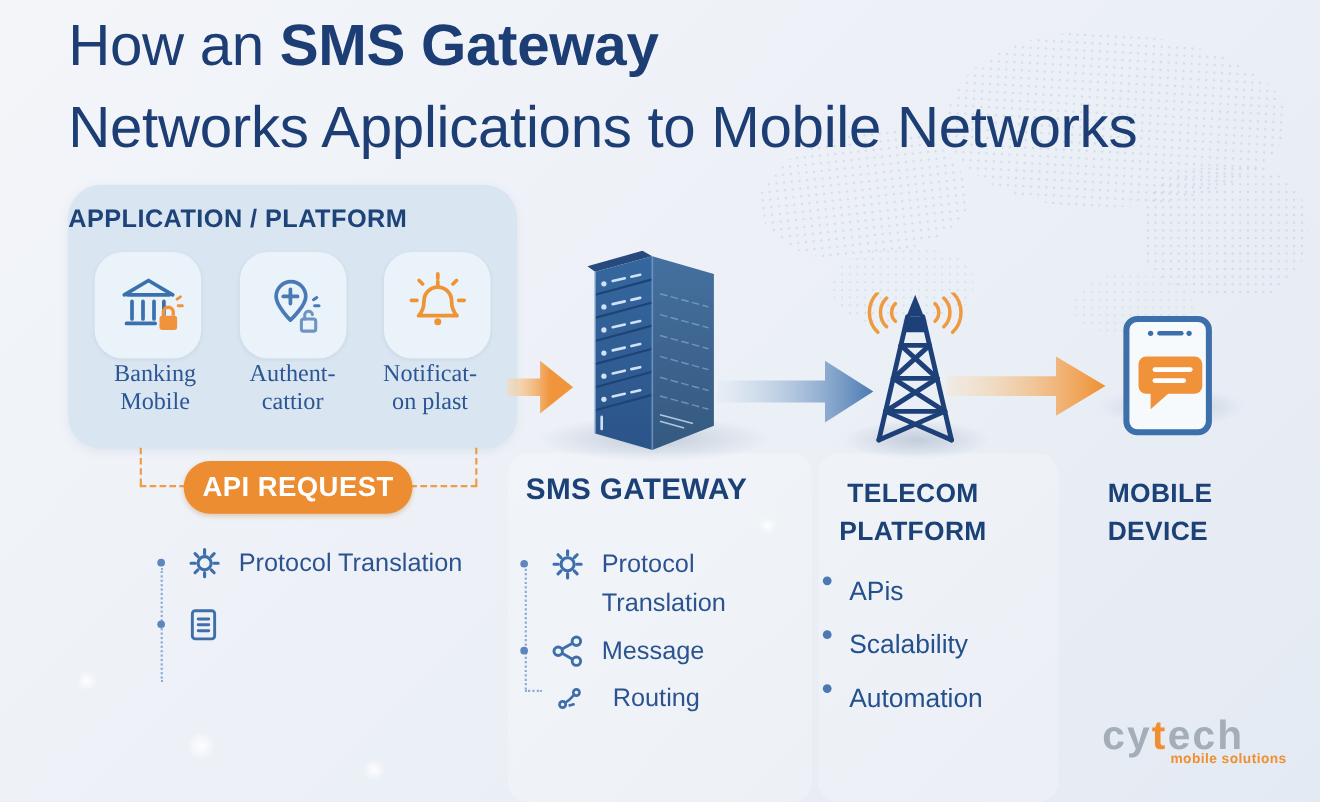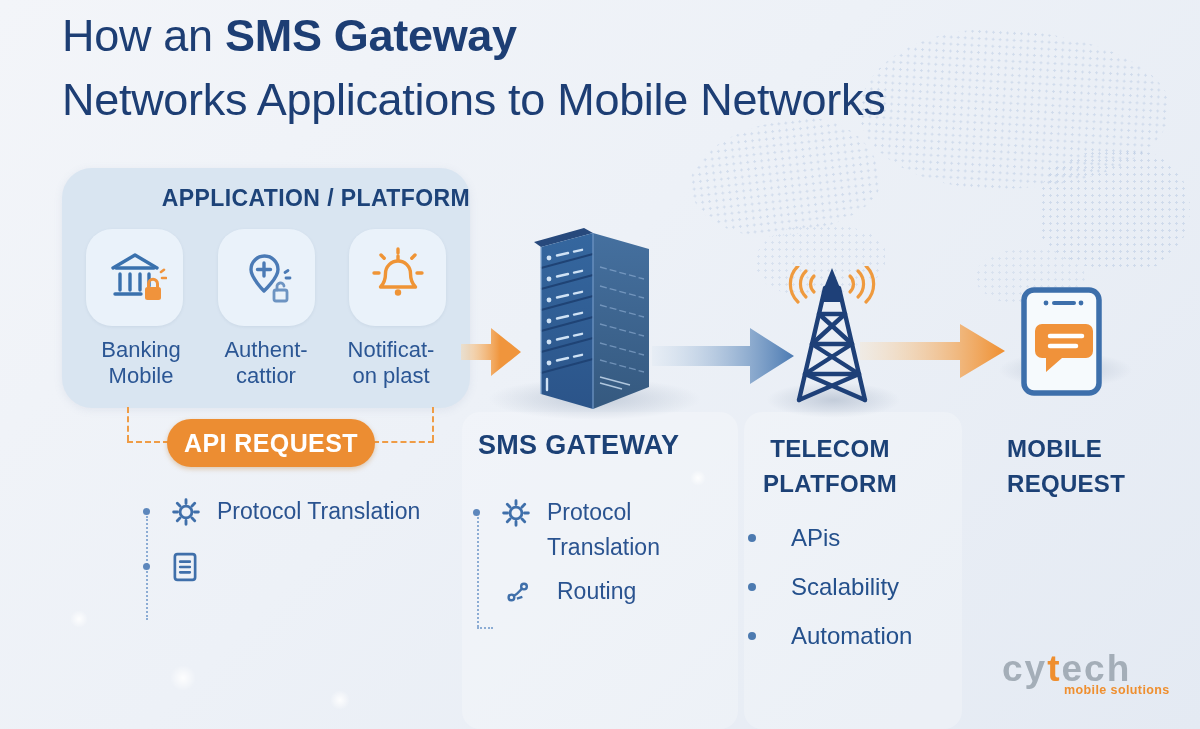--- a/index.html
+++ b/index.html
@@ -7,46 +7,46 @@
     position:relative;width:1200px;height:729px;overflow:hidden;
     font-family:"Liberation Sans",sans-serif;
     background:linear-gradient(135deg,#f3f5f9 0%,#edf1f7 45%,#e4eaf3 100%);
   }
   
   .map-dots{position:absolute;background-image:radial-gradient(rgba(148,174,212,.55) 1.2px,transparent 1.4px);background-size:7px 7px;opacity:.55;}
   .soft-panel{position:absolute;background:rgba(255,255,255,.24);border-radius:18px;}
   .snow{position:absolute;border-radius:50%;background:radial-gradient(circle,rgba(255,255,255,.9),rgba(255,255,255,0) 70%);}
   
   .title{position:absolute;left:62px;top:4px;color:#1d3e74;}
-  .t-line{font-size:45px;font-weight:400;letter-spacing:-.3px;line-height:1.42;}
+  .t-line{font-size:53px;font-weight:400;letter-spacing:-.3px;line-height:1.42;}
   .t-bold{font-weight:700;}
   
   .app-card{position:absolute;left:62px;top:168px;width:408px;height:240px;background:#d9e5f1;border-radius:30px;box-shadow:0 2px 8px rgba(120,140,170,.12);}
-  .card-title{text-align:right;margin-top:17px;font-size:23px;font-weight:700;letter-spacing:.4px;color:#1d4379;}
+  .card-title{text-align:left;margin-top:17px;font-size:23px;font-weight:700;letter-spacing:.4px;color:#1d4379;}
   .tiles,.tile-labels{display:flex;justify-content:space-between;padding:0 24px;}
   .tiles{margin-top:17px;}
   .tile{width:97px;height:97px;background:#eaf2fa;border-radius:26px;display:flex;align-items:center;justify-content:center;box-shadow:0 1px 3px rgba(120,140,170,.15);}
-  .tile-labels{margin-top:11px;}
+  .tile-labels{font-family:Liberation Serif, serif;}
   .tile-label{width:110px;text-align:center;font-size:22px;line-height:1.18;color:#2b5694;}
   
   .dash-v{position:absolute;width:0;border-left:2px dashed #ef9c45;}
   .dash-h{position:absolute;height:0;border-top:2px dashed #ef9c45;}
   .api-pill{position:absolute;left:167px;top:419px;width:208px;height:48px;border-radius:26px;background:#ec8d32;color:#ffffff;font-size:25px;font-weight:700;letter-spacing:.4px;display:flex;align-items:center;justify-content:center;box-shadow:0 2px 5px rgba(190,120,40,.35);}
   
   .feat-list{position:absolute;}
   .feat-row{position:relative;display:flex;align-items:flex-start;padding-left:30px;margin-bottom:17px;}
   .feat-row .icon-box{flex:0 0 auto;margin-right:15px;margin-top:2px;}
   .feat-label{font-size:23px;color:#2a5390;line-height:1.5;}
   .row-dot{position:absolute;left:3px;top:14px;width:7px;height:7px;border-radius:50%;background:#5d87bc;}
   .dot-line-v{position:absolute;width:0;border-left:2px dotted #8cacd4;}
   .dot-line-h{position:absolute;height:0;border-top:2px dotted #8cacd4;}
   
   .section-title{position:absolute;color:#1c4176;font-weight:700;letter-spacing:.3px;}
   
-  .bullet-row{display:flex;align-items:center;margin-bottom:21px;gap:19px;}
+  .bullet-row{display:flex;align-items:flex-start;margin-bottom:21px;}
   .bullet{width:8px;height:8px;border-radius:50%;background:#4c7ab0;margin-right:16px;flex:0 0 auto;}
   .bullet-label{font-size:24px;color:#24508c;}
   
   .gshadow{position:absolute;background:radial-gradient(ellipse at center,rgba(156,170,190,.5) 0%,rgba(156,170,190,0) 70%);border-radius:50%;}
   .gfx{position:absolute;}
   
   .logo{position:absolute;left:1002px;top:650px;width:180px;}
   .logo-main{font-size:37px;font-weight:700;letter-spacing:2px;color:#a4aeb8;line-height:1;}
   .logo-t{color:#ef8f2f;}
   .logo-sub{font-size:12.5px;font-weight:700;color:#ef8f2f;letter-spacing:.4px;margin-top:-4px;padding-left:62px;}
@@ -284,38 +284,50 @@
     </g>
   </svg>
 
   <div class="section-title" style="left:478px;top:430px;font-size:27px;">SMS GATEWAY</div>
   <div class="section-title" style="left:750px;top:432px;width:160px;text-align:center;font-size:24px;line-height:1.45;">
     <div>TELECOM</div>
     <div>PLATFORM</div>
   </div>
   <div class="section-title" style="left:1007px;top:432px;font-size:24px;line-height:1.45;">
     <div>MOBILE</div>
-    <div>REQUEST</div>
+    <div>DEVICE</div>
   </div>
 
   <div class="dot-line-v" style="left:477px;top:517px;height:110px;"></div>
   <div class="dot-line-h" style="left:477px;top:627px;width:16px;"></div>
   <div class="feat-list" style="left:470px;top:495px;width:240px;">
     <div class="feat-row" style="margin-bottom:10px;">
       <span class="row-dot"></span>
       <span class="icon-box">
         <svg width="32" height="32" viewBox="0 0 28 28">
             <g stroke="#3f6faa" stroke-width="2.5" fill="none" stroke-linecap="round">
               <circle cx="14" cy="14" r="5.2"></circle>
               <path d="M14 3.2v3.4 M14 21.4v3.4 M3.2 14h3.4 M21.4 14h3.4 M6.4 6.4l2.3 2.3 M19.3 19.3l2.3 2.3 M21.6 6.4l-2.3 2.3 M8.7 19.3l-2.3 2.3"></path>
             </g>
           </svg>
       </span>
       <span class="feat-label" style="width:150px;">Protocol Translation</span>
     </div>
+    <div class="feat-row" style="margin-bottom:4px;">
+      <span class="row-dot"></span>
+      <span class="icon-box">
+        <svg width="32" height="32" viewBox="0 0 30 30" fill="none" stroke="#3f6faa" stroke-width="2.5">
+            <circle cx="7" cy="15" r="3.6"></circle>
+            <circle cx="22.5" cy="6.5" r="3.6"></circle>
+            <circle cx="22.5" cy="23.5" r="3.6"></circle>
+            <path d="M10.3 13.2l8.9-5 M10.3 16.8l8.9 5"></path>
+          </svg>
+      </span>
+      <span class="feat-label">Message</span>
+    </div>
     <div class="feat-row" style="padding-left:36px;gap:12px;">
       <span class="icon-box" style="margin-top:6px;">
         <svg width="24" height="24" viewBox="0 0 22 22" fill="none" stroke="#3f6faa" stroke-width="2.2">
             <circle cx="5" cy="16" r="2.6"></circle>
             <circle cx="16.5" cy="6" r="2.6"></circle>
             <path d="M7.3 14.4 C11 12.5 12.5 10 14.6 7.9 M10 17 l5 -1.5"></path>
           </svg>
       </span>
       <span class="feat-label">Routing</span>
     </div>

